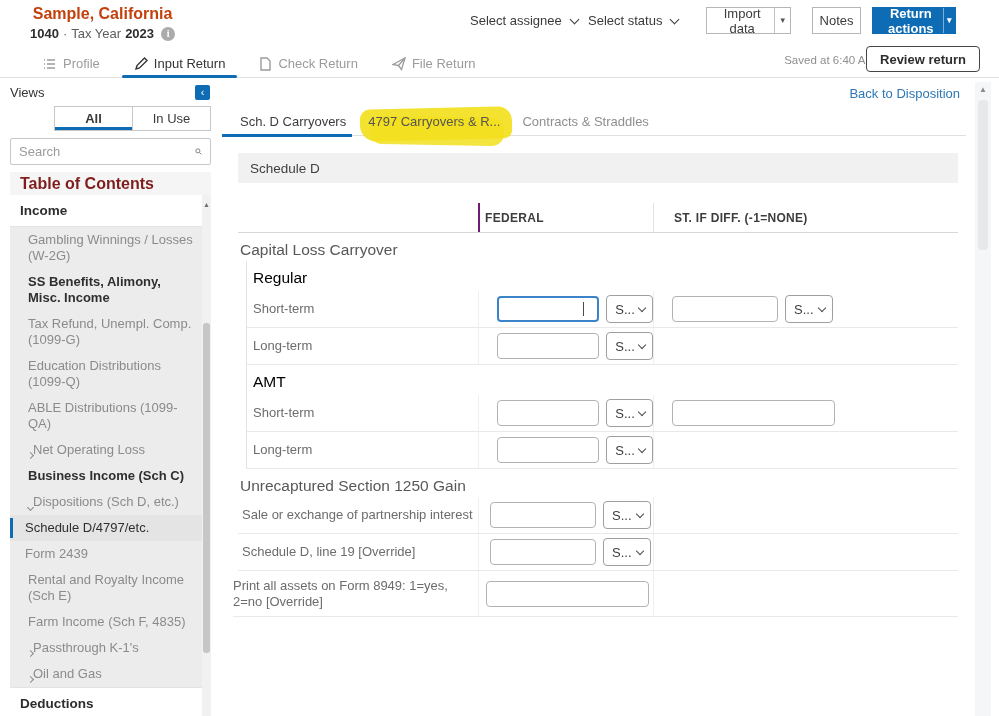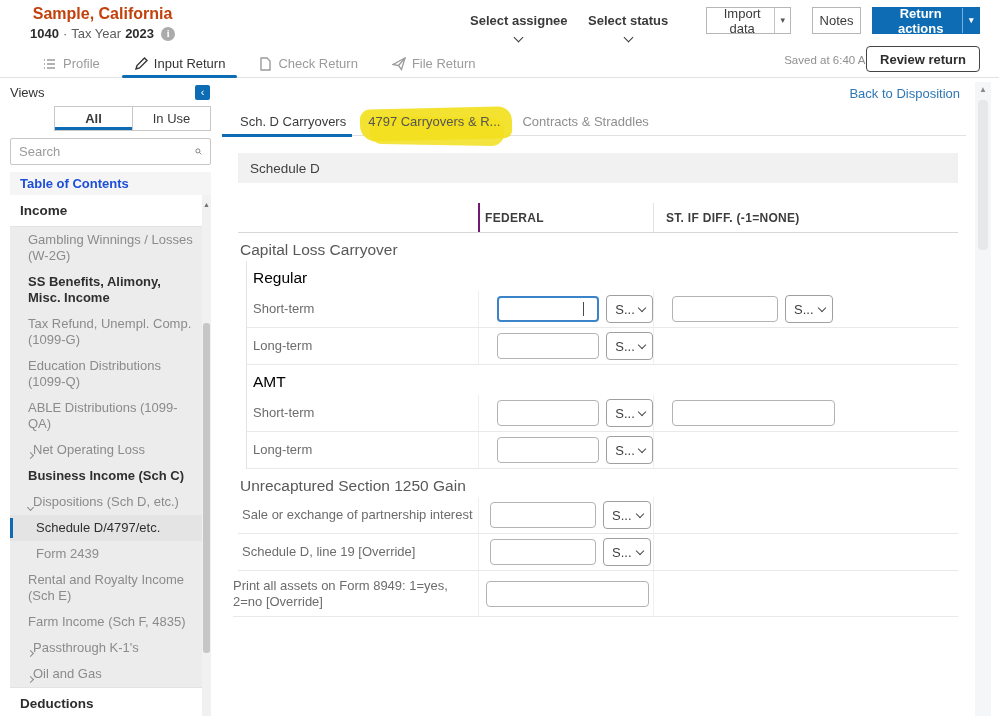--- a/index.html
+++ b/index.html
@@ -11,28 +11,28 @@
   .caret-down { font-size:9px; line-height:1; }
 
   
   .topbar { position:absolute; left:0; top:0; width:999px; height:78px; background:#fff; border-bottom:1px solid #e2e2e2; }
   .client { position:absolute; left:30px; top:5px; }
   .client-name { font-size:16px; font-weight:bold; color:#c2410c;text-align:center; }
   .client-sub { margin-top:3px; font-size:13px; color:#5d5d5d; display:flex; align-items:center; gap:4px; }
   .client-sub b { color:#2d2d2d; }
   .info-i { width:14px; height:14px; border-radius:50%; background:#ababab; color:#fff; font-size:10px; font-weight:bold; display:inline-flex; align-items:center; justify-content:center; margin-left:3px; font-family:"Liberation Serif", serif; }
 
-  .top-select { position:absolute; top:13px; font-size:13px; font-weight:bold; color:#3a3a3a; display:flex; align-items:center; gap:9px; cursor:pointer;flex-direction:column; }
+  .top-select { position:absolute; top:13px; font-size:13px; font-weight:normal; color:#3a3a3a; display:flex; align-items:center; gap:9px; cursor:pointer; }
   .sel-assignee { left:470px; } .sel-status { left:588px; }
 
   .btn { position:absolute; top:7px; height:27px; border:1px solid #b6b6b6; border-radius:0; background:#fff; font-size:13px; color:#3a3a3a; display:flex; align-items:center; font-family:inherit; cursor:pointer; }
   .btn-import { left:706px; width:85px; } .btn-import .lbl-part { padding:0 8px 0 11px; }
   .btn-split-caret { width:21px; align-self:stretch; display:flex; align-items:center; justify-content:center; border-left:1px solid #c4c4c4; color:#555; }
   .btn-notes { left:812px; width:49px; justify-content:center; }
-  .btn-return { left:872px; width:108px; background:#0d6cb4; border:1px solid #0d6cb4; color:#fff; font-weight:bold; }
+  .btn-return { left:872px; width:84px; background:#0d6cb4; border:1px solid #0d6cb4; color:#fff; font-weight:bold; }
   .btn-return .lbl-part { padding:0 6px 0 12px; }
   .btn-return .btn-split-caret { border-left:1px solid rgba(255,255,255,.45); color:#fff; }
 
   .saved-status { position:absolute; right:124px; top:54px; font-size:11.5px; color:#8f8f8f; }
   .btn-review { position:absolute; right:19px; top:46px; height:26px; padding:0 13px; border:1px solid #454545; border-radius:4px; background:#fff; font-size:13px; font-weight:bold; color:#2d2d2d; font-family:inherit; cursor:pointer; }
 
   .nav-tabs { position:absolute; left:37px; top:50px; height:27px; display:flex; gap:22px; align-items:flex-start; }
   .nav-tab { position:relative; height:27px; display:flex; align-items:center; gap:6px; font-size:13px; color:#9b9b9b; padding:0 6px; cursor:pointer; }
   .nav-tab svg { stroke:#9b9b9b; }
   .nav-tab.active { color:#343434; }
@@ -44,30 +44,30 @@
   .views-row { position:absolute; left:10px; right:2px; top:7px; display:flex; justify-content:space-between; align-items:center; font-size:13px; color:#333; }
   .collapse-btn { width:15px; height:15px; background:#0d6cb4; color:#fff; border-radius:2px; font-size:11px; line-height:13px; text-align:center; cursor:pointer; border:none; font-family:inherit; }
   .view-tabs { position:absolute; left:10px; right:1px; top:28px; height:25px; display:flex; border:1px solid #c7c7c7;margin-left:44px; }
   .view-tab { flex:1; position:relative; display:flex; align-items:center; justify-content:center; font-size:13px; color:#3a3a3a; cursor:pointer; }
   .view-tab + .view-tab { border-left:1px solid #c7c7c7; }
   .view-tab.active { font-weight:bold; }
   .view-tab.active::after { content:''; position:absolute; left:0; right:0; bottom:0; height:3px; background:#0d6cb4; }
   .search-box { position:absolute; left:10px; right:1px; top:60px; height:27px; border:1px solid #c7c7c7; border-radius:2px; display:flex; align-items:center; padding:0 8px; }
   .search-box input { flex:1; border:none; outline:none; font-size:13px; color:#444; font-family:inherit; }
   .search-box input::placeholder { color:#9b9b9b; }
-  .toc-header { position:absolute; left:10px; right:1px; top:94px; height:23px; background:#f5f5f5; display:flex; align-items:center; padding-left:10px; font-size:13px; font-weight:bold; color:#1d4ed8; }
+  .toc-header { position:absolute; left:10px; right:1px; top:94px; height:23px; background:#f5f5f5; display:flex; align-items:center; padding-left:10px; font-size:16px; font-weight:bold; color:#7f1d1d; }
   .toc-list { position:absolute; left:10px; right:1px; top:117px; bottom:0; overflow:hidden; font-size:13px; line-height:16px; }
   .toc-inner { margin-right:9px; }
   .t-section { padding:8px 8px 7px 10px; font-weight:bold; font-size:13.5px; color:#2d2d2d; background:#fff; border-bottom:1px solid #e3e3e3; cursor:pointer; }
   .t-group { background:#ececec; border-bottom:1px solid #e3e3e3; }
   .t-item { padding:5px 8px 5px 18px; color:#8b8b8b; cursor:pointer; position:relative; }
   .t-exp { padding-left:18px; display:flex; align-items:flex-end; }
   .t-exp .chev { width:5px; height:5px; border-width:1.4px; margin-top:5px; flex:none; }
   .t-exp .chev.right { transform:rotate(-45deg); }
-  .t-nested { padding-left:26px; }
+  .t-nested { padding-left:15px; }
   .t-bold { color:#2f2f2f; font-weight:bold; }
   .t-sel { background:#e4e4e4; color:#2f2f2f; }
   .t-sel::before { content:''; position:absolute; left:0; top:3px; bottom:3px; width:3px; background:#0d6cb4; }
   .toc-sb { position:absolute; right:0; top:0; bottom:0; width:9px; background:#f1f1f1; }
   .toc-sb .sb-arrow { position:absolute; left:0; right:0; top:2px; text-align:center; font-size:7px; color:#707070; }
   .toc-sb .sb-thumb { position:absolute; left:1px; right:1px; top:128px; height:330px; background:#c6c6c6; border-radius:3px; }
 
   
   .main { position:absolute; left:222px; top:78px; width:750px; height:638px; background:#fff; }
   .back-link { position:absolute; right:12px; top:8px; font-size:13px; color:#2e77b6; cursor:pointer; }
@@ -79,21 +79,21 @@
   .subtab .hl2 { position:absolute; left:4px; right:-2px; top:9px; bottom:-9px; background:#f2df1d; opacity:.85; border-radius:12px; transform:rotate(1deg); }
   .subtab .tab-text { position:relative; z-index:1; }
   .subtab.highlighted { color:#555; }
 
   .form-title-bar { position:absolute; left:16px; top:75px; width:720px; height:30px; background:#f1f1f1; display:flex; align-items:center; padding-left:12px; font-size:13.5px; color:#3f3f3f; }
 
   .ftable { position:absolute; left:16px; top:125px; width:720px; }
   .thead { display:flex; height:30px; align-items:center; border-bottom:1px solid #d8d8d8; font-size:12px; font-weight:bold; color:#3d3d3d; letter-spacing:.3px; }
   .thead .c-label { width:240px; align-self:stretch; }
   .thead .c-fed { width:175px; align-self:stretch; display:flex; align-items:center; border-left:2px solid #701a75; padding-left:5px; }
-  .thead .c-state { flex:1; align-self:stretch; display:flex; align-items:center; border-left:1px solid #e3e3e3; padding-left:12px; }
+  .thead .c-state { flex:1; align-self:stretch; display:flex; align-items:center; border-left:1px solid #e3e3e3; padding-left:20px; }
 
   .sec-title { font-size:15.5px; color:#585858; padding:8px 0 2px 2px; }
   .grp { margin-left:8px; border-left:1px solid #e3e3e3; }
   .sub-title { font-size:15.5px; color:#000000; padding:8px 0 4px 6px; }
 
   .frow { display:flex; align-items:center; min-height:37px; border-bottom:1px solid #e9e9e9; }
   .frow .lbl { width:231px; padding-left:6px; font-size:13px; color:#6c6c6c; line-height:16px; }
   .frow .fed { width:175px; align-self:stretch; border-left:1px solid #efefef; display:flex; align-items:center; gap:7px; padding-left:18px; }
   .frow .st  { flex:1; align-self:stretch; border-left:1px solid #efefef; display:flex; align-items:center; gap:7px; padding-left:18px; }
   .frow.plain .lbl { width:240px; padding-left:4px; }

